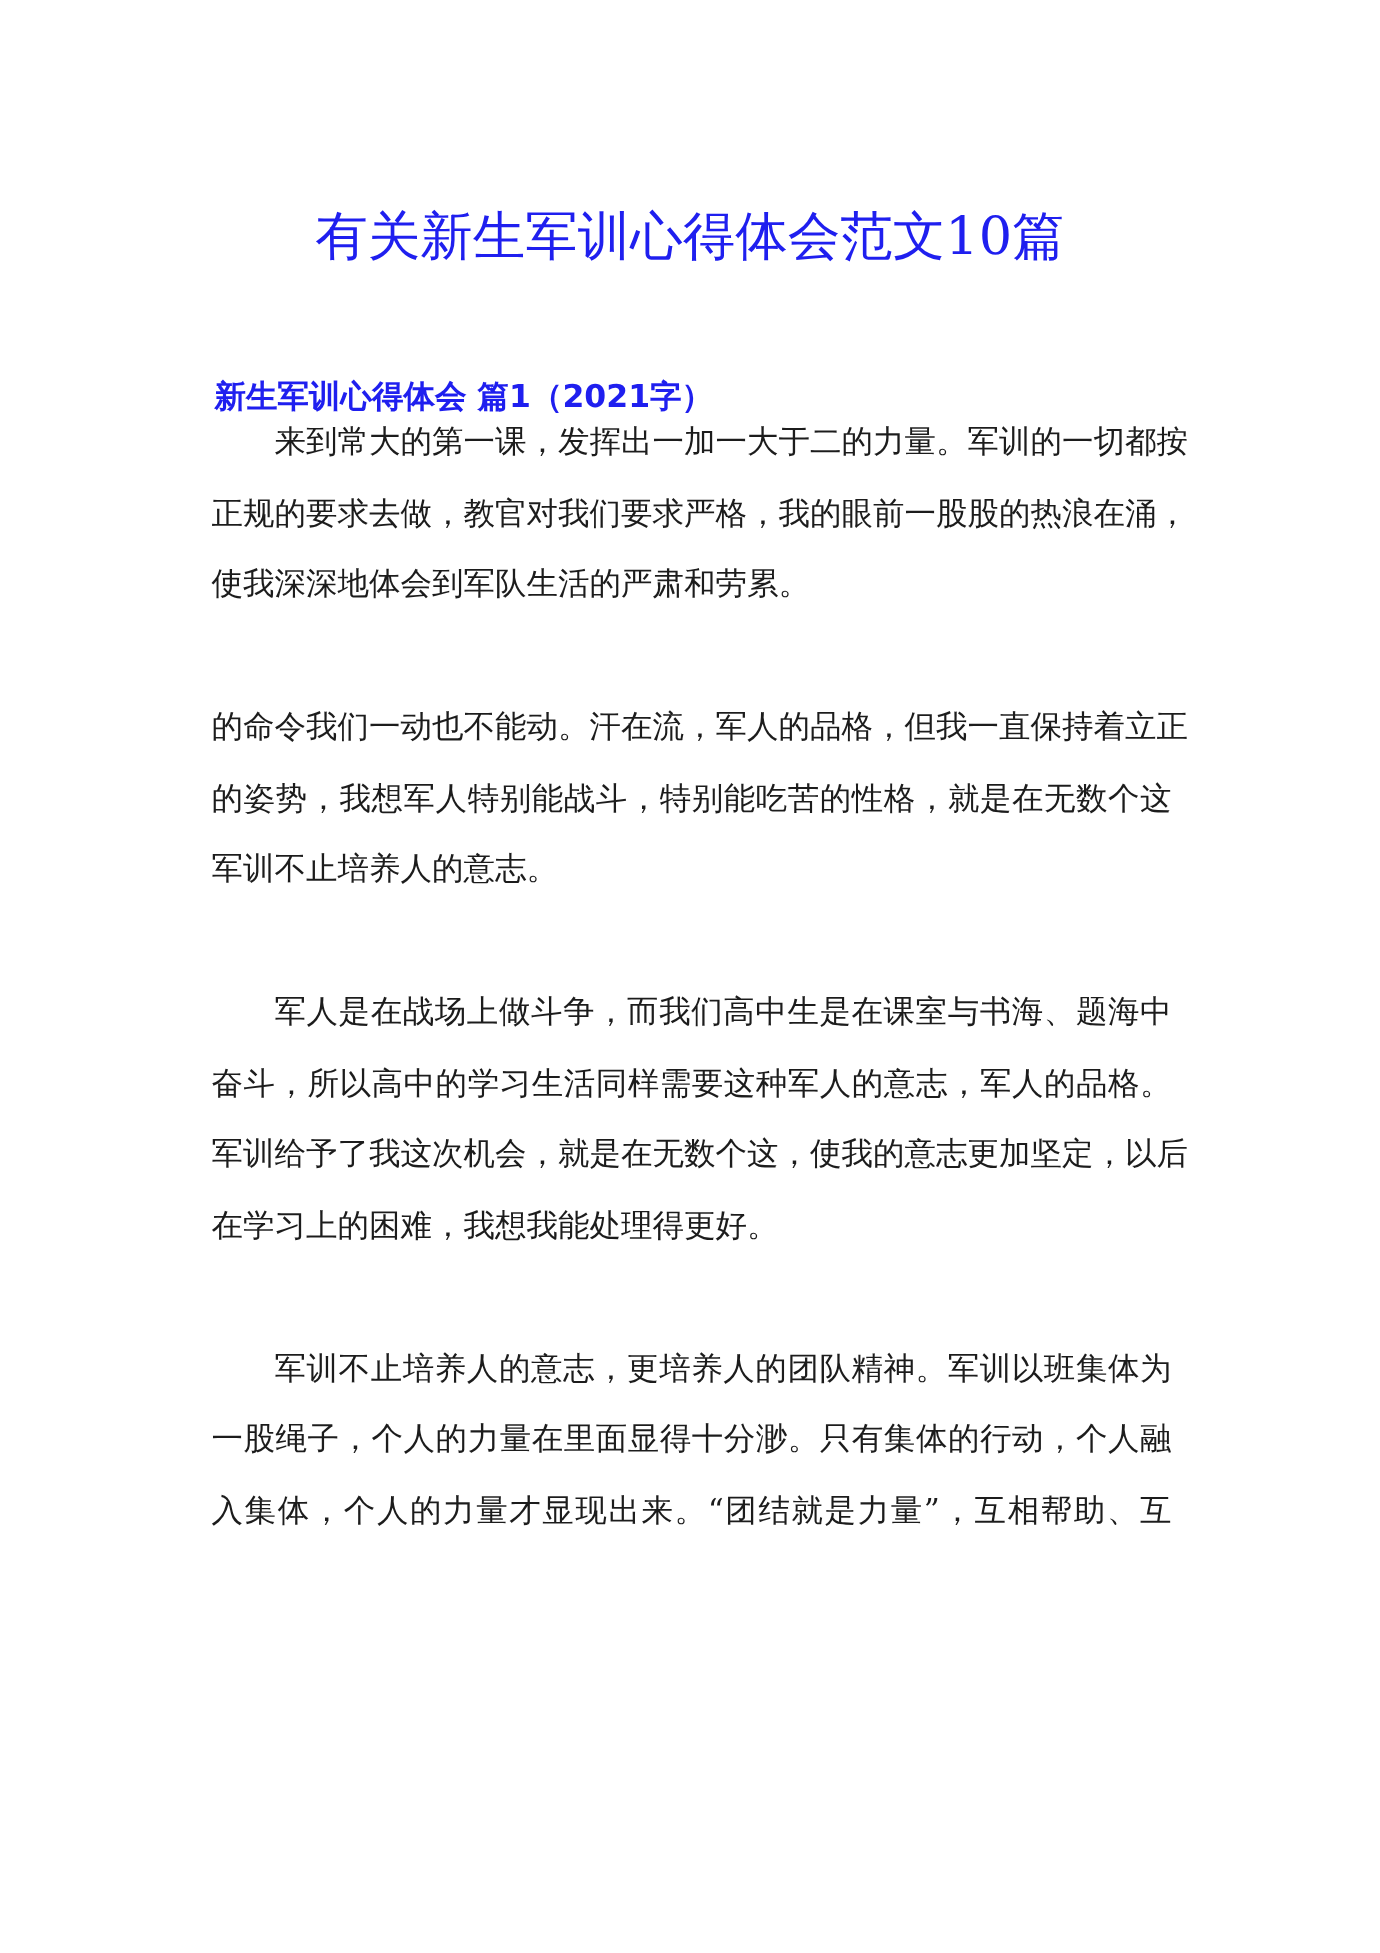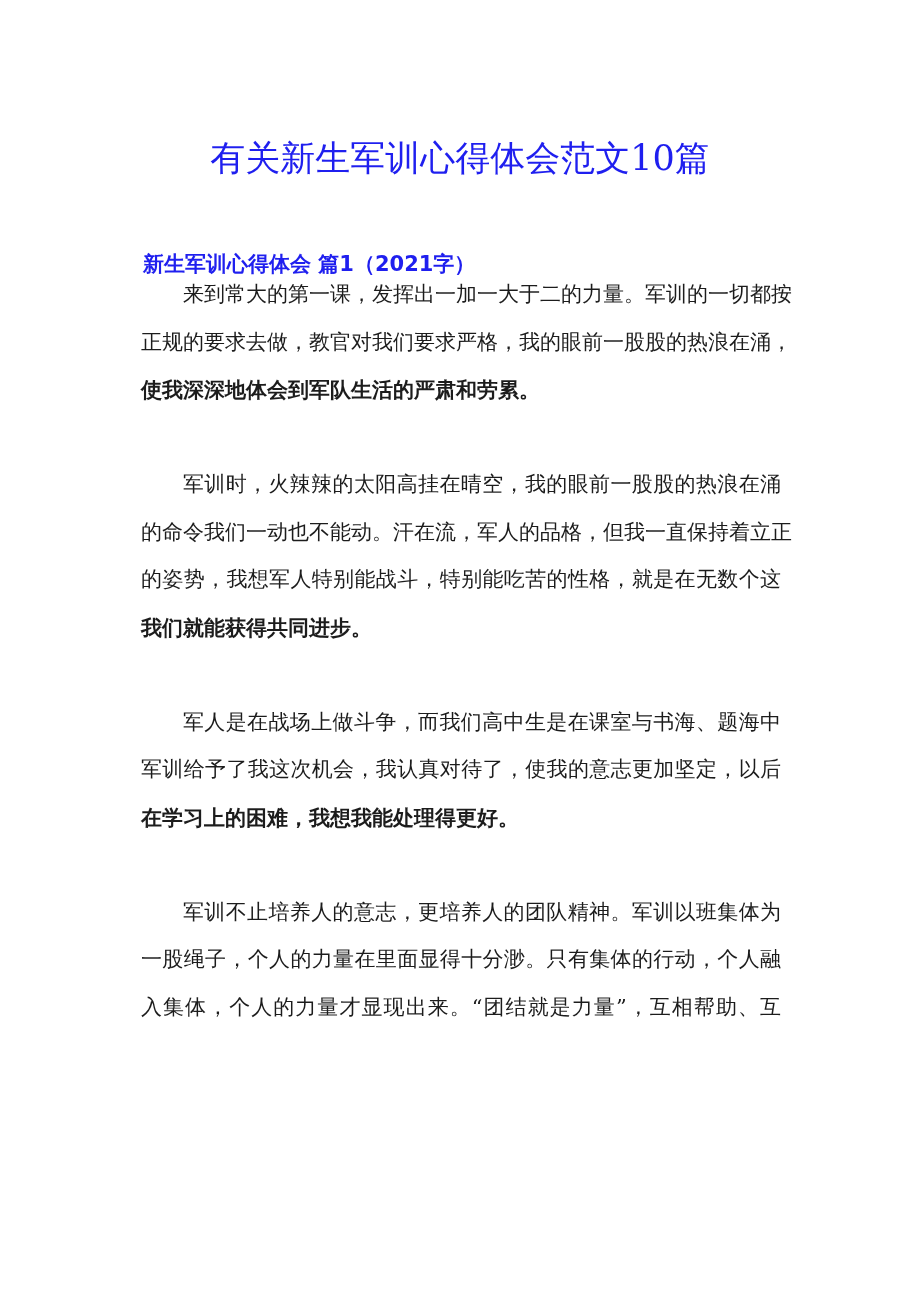--- a/index.html
+++ b/index.html
@@ -64,21 +64,20 @@
       text-align-last: left;
     }
     .line {
       display: block;
       white-space: nowrap;
       text-align: justify;
       text-align-last: justify;
     }
     .line.last {
       text-align-last: left;
-      font-weight: bold;
     }
     .line.first {
       padding-left: 42px;
     }
     .para .line { text-indent: 0; }
   </style>
 </head>
 <body>
 
 <div class="page">
@@ -86,28 +85,28 @@
 
   <h2 class="section-heading">新生军训心得体会 篇1（2021字）</h2>
 
   <div class="body-text">
     <p class="para">
       <span class="line first">来到常大的第一课，发挥出一加一大于二的力量。军训的一切都按</span>
       <span class="line">正规的要求去做，教官对我们要求严格，我的眼前一股股的热浪在涌，</span>
       <span class="line last">使我深深地体会到军队生活的严肃和劳累。</span>
     </p>
     <p class="para">
-      <span class="line first">军训时，火辣辣的太阳高挂在晴空，我的眼前一股股的热浪在涌</span>
       <span class="line">的命令我们一动也不能动。汗在流，军人的品格，但我一直保持着立正</span>
       <span class="line">的姿势，我想军人特别能战斗，特别能吃苦的性格，就是在无数个这</span>
-      <span class="line last">我们就能获得共同进步。</span>
+      <span class="line last">军训不止培养人的意志。</span>
     </p>
     <p class="para">
       <span class="line first">军人是在战场上做斗争，而我们高中生是在课室与书海、题海中</span>
-      <span class="line">军训给予了我这次机会，我认真对待了，使我的意志更加坚定，以后</span>
+      <span class="line">奋斗，所以高中的学习生活同样需要这种军人的意志，军人的品格。</span>
+      <span class="line">军训给予了我这次机会，就是在无数个这，使我的意志更加坚定，以后</span>
       <span class="line last">在学习上的困难，我想我能处理得更好。</span>
     </p>
     <p class="para">
       <span class="line first">军训不止培养人的意志，更培养人的团队精神。军训以班集体为</span>
       <span class="line">一股绳子，个人的力量在里面显得十分渺。只有集体的行动，个人融</span>
       <span class="line">入集体，个人的力量才显现出来。“团结就是力量”，互相帮助、互</span>
     </p>
   </div>
 </div>
 

